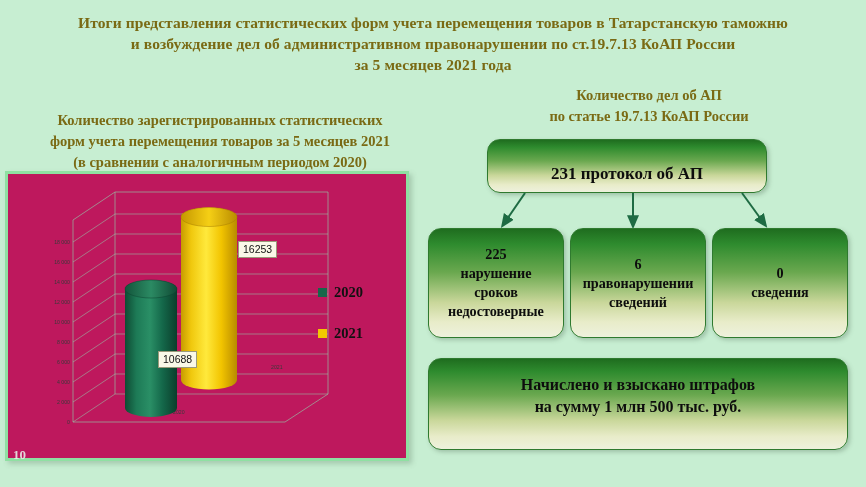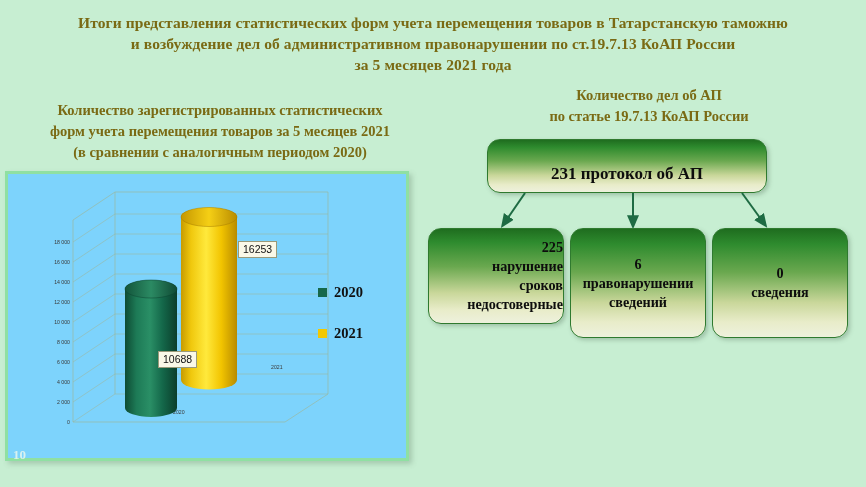--- a/index.html
+++ b/index.html
@@ -20,21 +20,21 @@
     color:#7a6a14;
     font-weight:bold;
     font-size:15.5px;
     line-height:21px;
     letter-spacing:.1px;
   }
   .title .ln{display:block;white-space:nowrap;}
 
   
   .left-head{
-    position:absolute;left:0px;top:100px;width:440px;
+    position:absolute;left:0px;top:110px;width:440px;
     text-align:center;
     color:#7a6a14;
     font-weight:bold;
     font-size:14.5px;
     line-height:21px;
   }
   .left-head .ln{display:block;white-space:nowrap;}
 
   
   .right-head{
@@ -44,21 +44,21 @@
     font-weight:bold;
     font-size:14.5px;
     line-height:21px;
   }
   .right-head .ln{display:block;white-space:nowrap;}
 
   
   .chart-panel{
     position:absolute;left:5px;top:171px;
     width:404px;height:290px;
-    background:#7dd3fc;
+    background:#be185d;
     border:3px solid #8fe0a2;
     box-sizing:border-box;
     box-shadow:3px 3px 5px rgba(90,120,95,.30);
   }
   .plot{
     position:absolute;left:45px;top:10px;
     width:300px;height:250px;
   }
   .plot svg{display:block;}
 
@@ -110,21 +110,21 @@
     align-items:center;
     justify-content:center;
     text-align:center;
     color:#0d0d0d;
     font-weight:bold;
     font-family:"Liberation Serif", serif;
   }
   #box-total{left:487px;top:139px;width:280px;height:54px;font-size:17px;}
   #box-total .inner{padding-top:16px;}
 
-  #box-a{left:428px;top:228px;width:136px;height:96px;font-size:14.2px;line-height:19px;text-align:right;}
+  #box-a{left:428px;top:228px;width:136px;height:110px;font-size:14.2px;line-height:19px;}
   #box-b{left:570px;top:228px;width:136px;height:110px;font-size:14.2px;line-height:19px;}
   #box-c{left:712px;top:228px;width:136px;height:110px;font-size:14.2px;line-height:19px;}
   #box-fines{left:428px;top:358px;width:420px;height:92px;font-size:16px;line-height:22px;}
   #box-fines .inner{padding-bottom:16px;}
 
   .gbox .inner{width:100%;}
   .gbox .num{display:block;}
   .gbox .ln{display:block;}
 
   
@@ -306,16 +306,22 @@
     </span>
   </div>
 
   <div class="gbox" id="box-c">
     <span class="inner">
       <span class="num">0</span>
       <span class="ln">сведения</span>
     </span>
   </div>
 
+  <div class="gbox" id="box-fines">
+    <span class="inner">
+      <span class="ln">Начислено и взыскано  штрафов</span>
+      <span class="ln">на сумму 1 млн 500 тыс. руб.</span>
+    </span>
+  </div>
 
   <div class="pageno">10</div>
 
 </div>
 
 </body></html>

